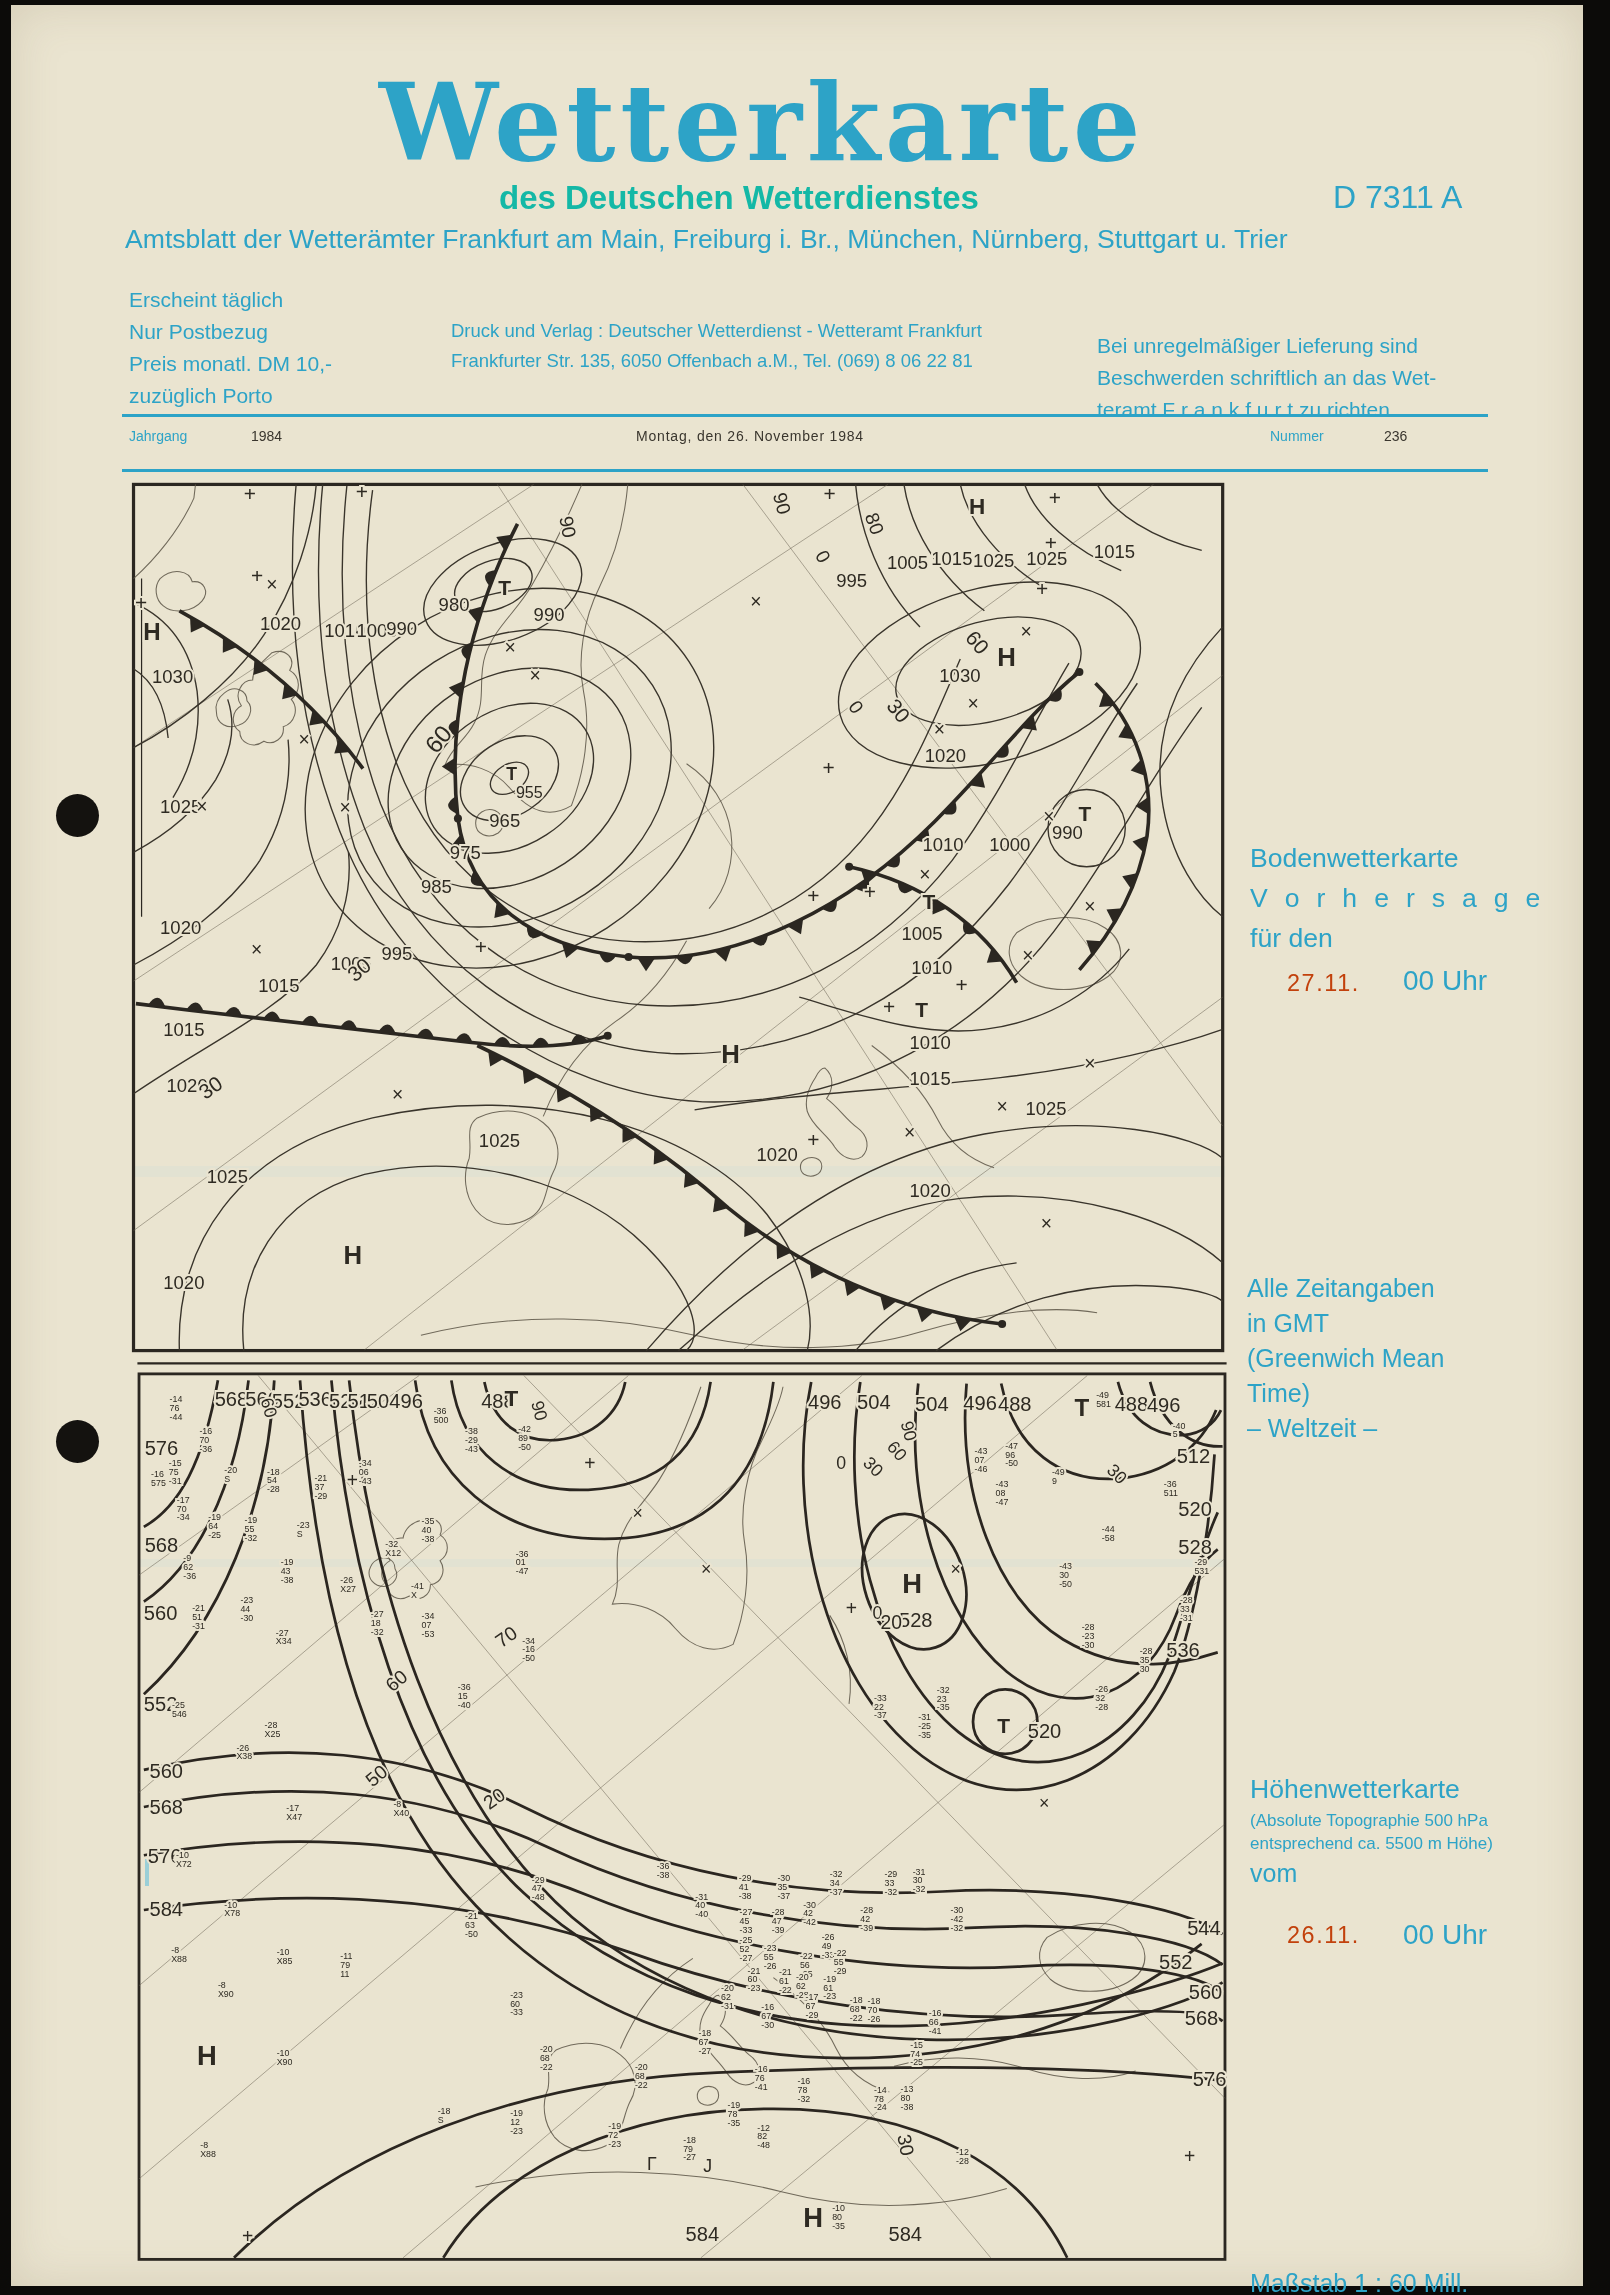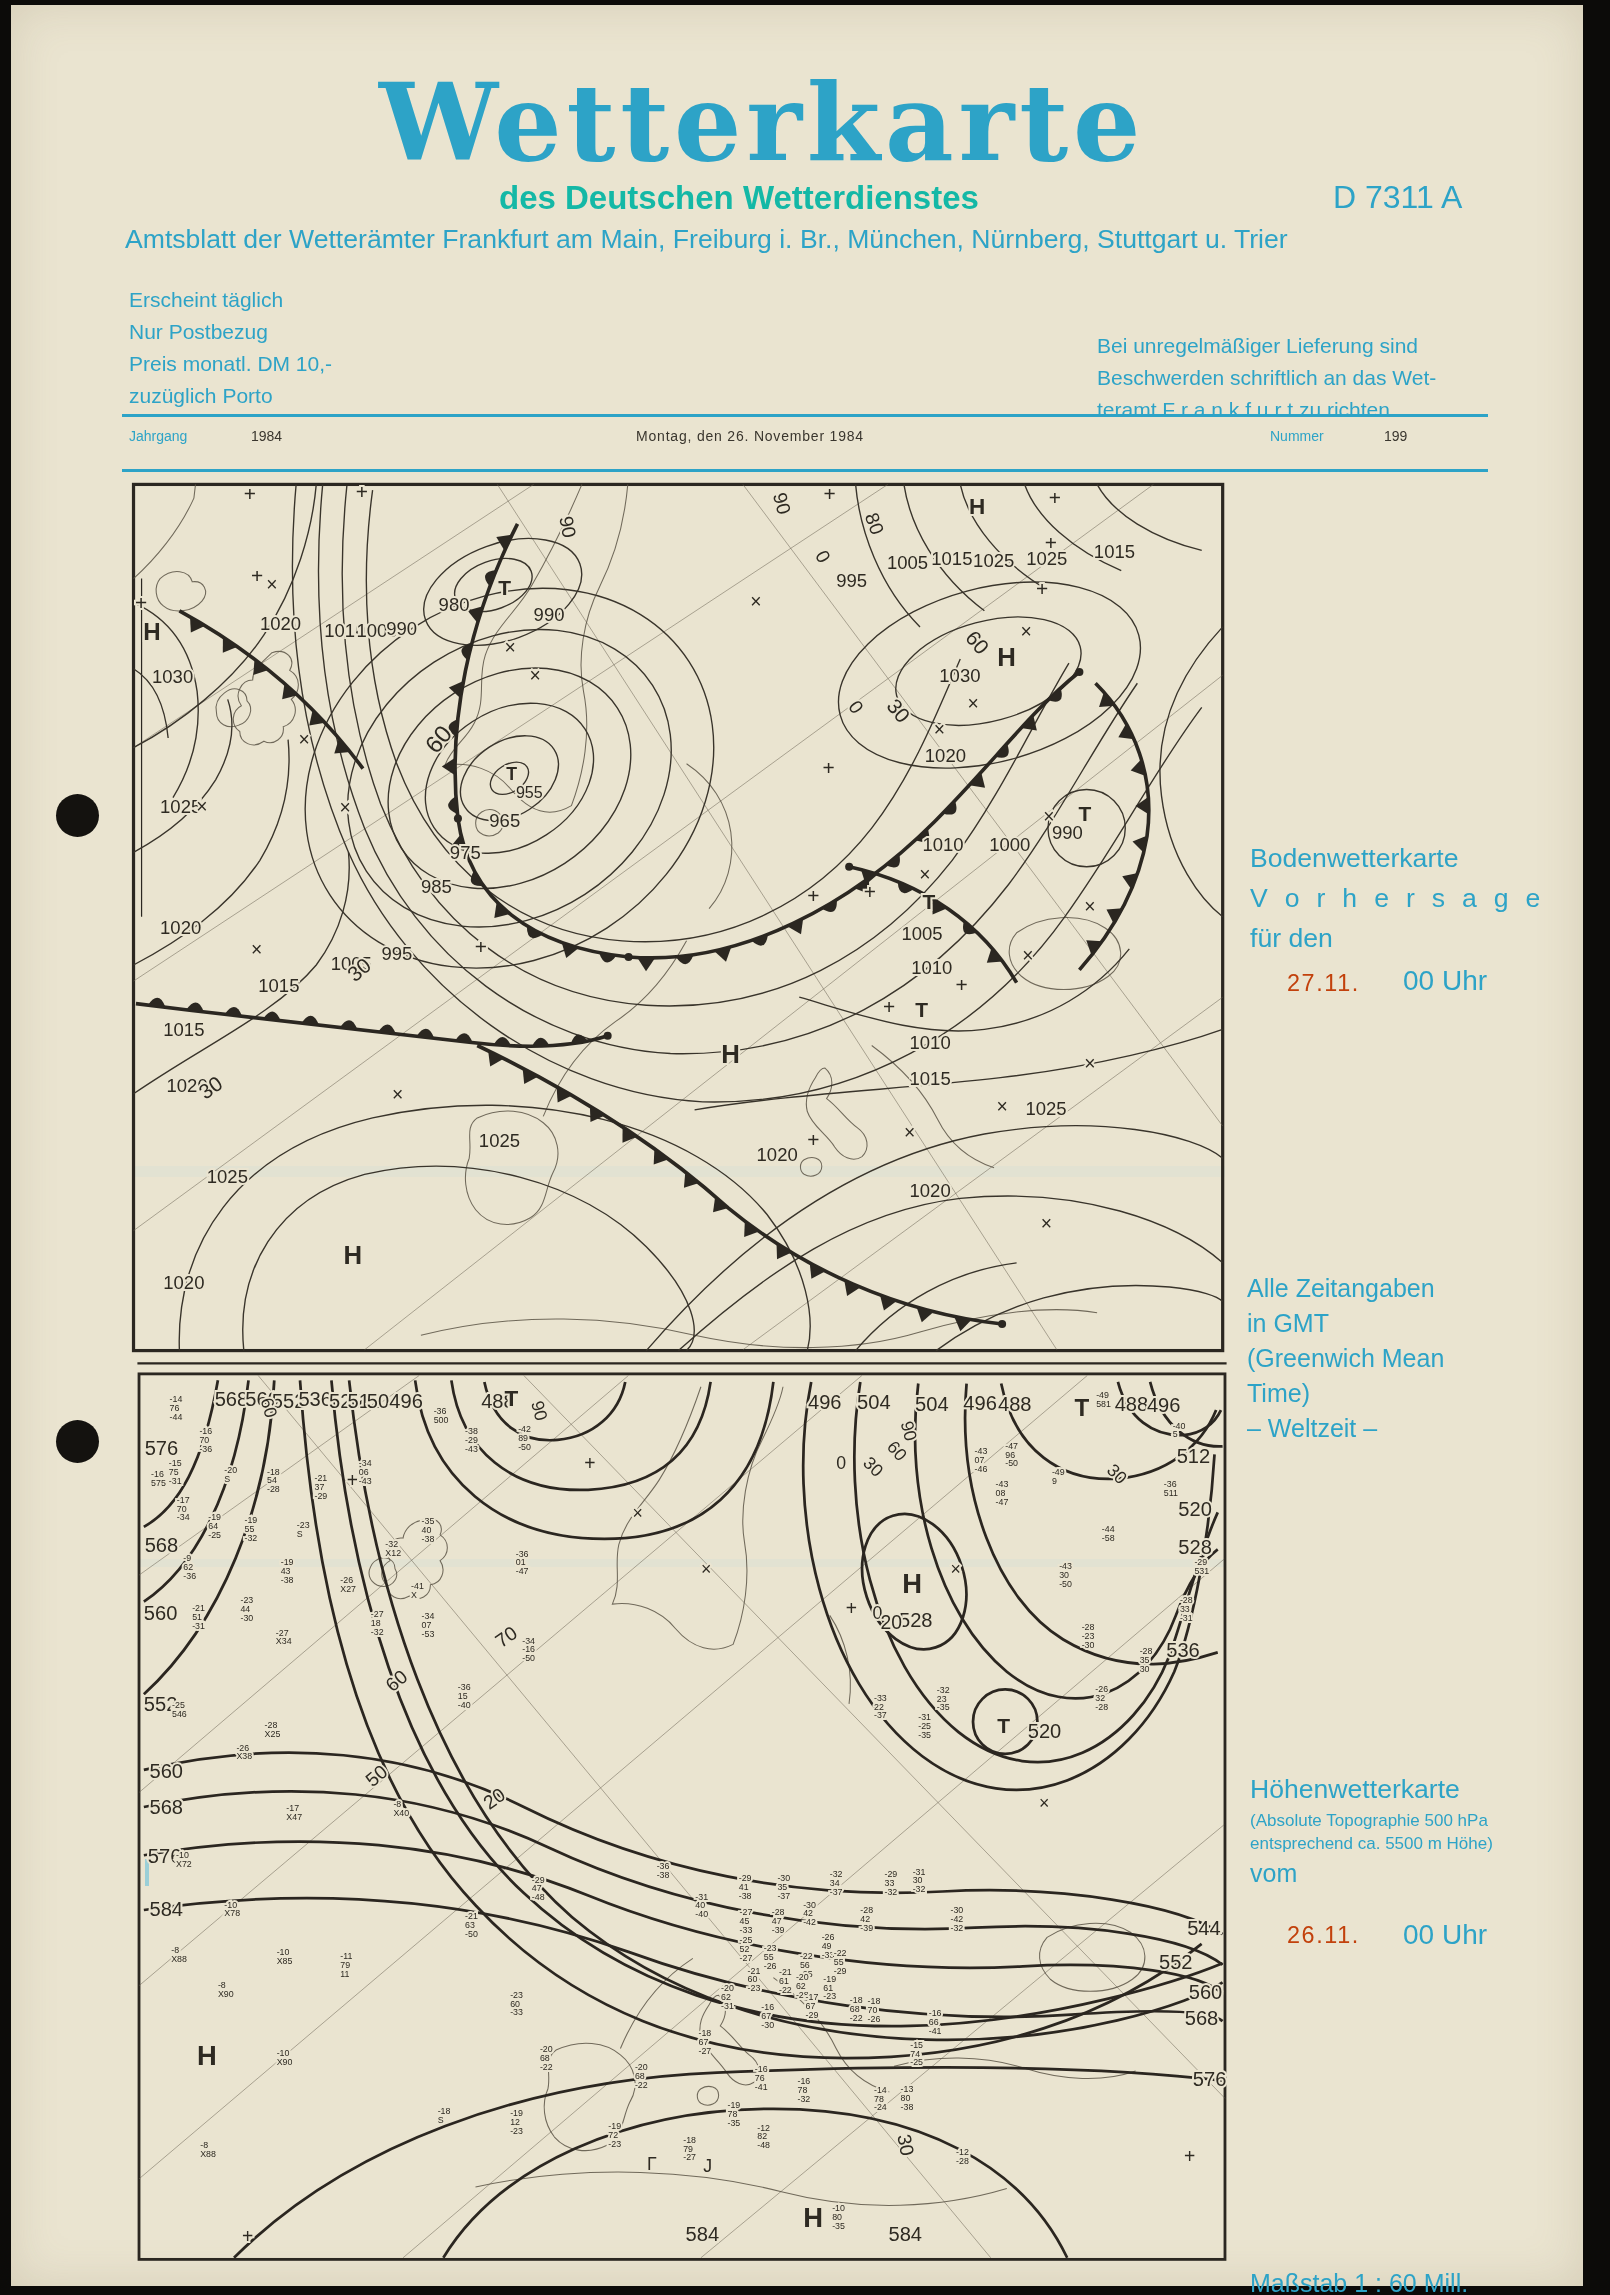--- a/index.html
+++ b/index.html
@@ -48,32 +48,36 @@
   <div class="abs subtitle" style="left:499px;top:179px;">des Deutschen Wetterdienstes</div>
   <div class="abs code" style="left:1333px;top:179px;">D 7311 A</div>
   <div class="abs amtsblatt" style="left:125px;top:224px;">Amtsblatt der Wetterämter Frankfurt am Main, Freiburg i. Br., München, Nürnberg, Stuttgart u. Trier</div>
 
   <div class="abs" style="left:129px;top:284px;">
     <div class="infoline">Erscheint täglich</div>
     <div class="infoline">Nur Postbezug</div>
     <div class="infoline">Preis monatl. DM 10,-</div>
     <div class="infoline">zuzüglich Porto</div>
   </div>
+  <div class="abs" style="left:451px;top:316px;">
+    <div class="infoline small">Druck und Verlag : Deutscher Wetterdienst - Wetteramt Frankfurt</div>
+    <div class="infoline small">Frankfurter Str. 135, 6050 Offenbach a.M., Tel. (069) 8 06 22 81</div>
+  </div>
   <div class="abs" style="left:1097px;top:294px;margin-top:36px;">
     <div class="infoline">Bei unregelmäßiger Lieferung sind</div>
     <div class="infoline">Beschwerden schriftlich an das Wet-</div>
     <div class="infoline">teramt  F r a n k f u r t  zu richten</div>
   </div>
 
   <div class="rule" style="left:122px;top:414px;width:1366px;"></div>
   <div class="abs issue blue" style="left:129px;top:428px;">Jahrgang</div>
   <div class="abs issue black" style="left:251px;top:428px;text-align:right;">1984</div>
   <div class="abs issue black" style="left:636px;top:428px;letter-spacing:0.8px;">Montag, den 26. November 1984</div>
   <div class="abs issue blue" style="left:1270px;top:428px;">Nummer</div>
-  <div class="abs issue black" style="left:1384px;top:428px;">199</div>
+  <div class="abs issue black" style="left:1384px;top:428px;">236</div>
   <div class="rule" style="left:122px;top:469px;width:1366px;"></div>
 
   <div class="hole" style="left:56px;top:794px;"></div>
   <div class="hole" style="left:56px;top:1420px;"></div>
 
   <div class="streak" style="left:133px;top:1166px;width:1092px;height:11.3px;"></div>
   <div class="streak" style="left:139px;top:1559px;width:1087px;height:8px;"></div>
   <div class="smudge" style="left:145px;top:1859px;width:4px;height:27px;"></div>
 
   <div class="mapbox" style="left:131px;top:482px;">

